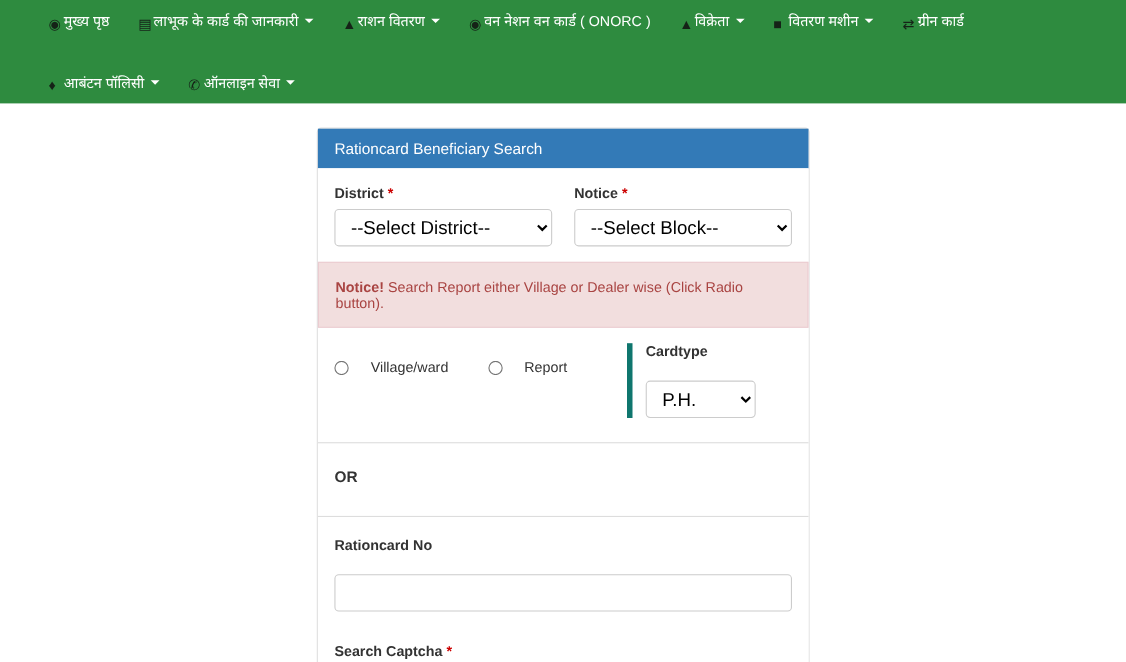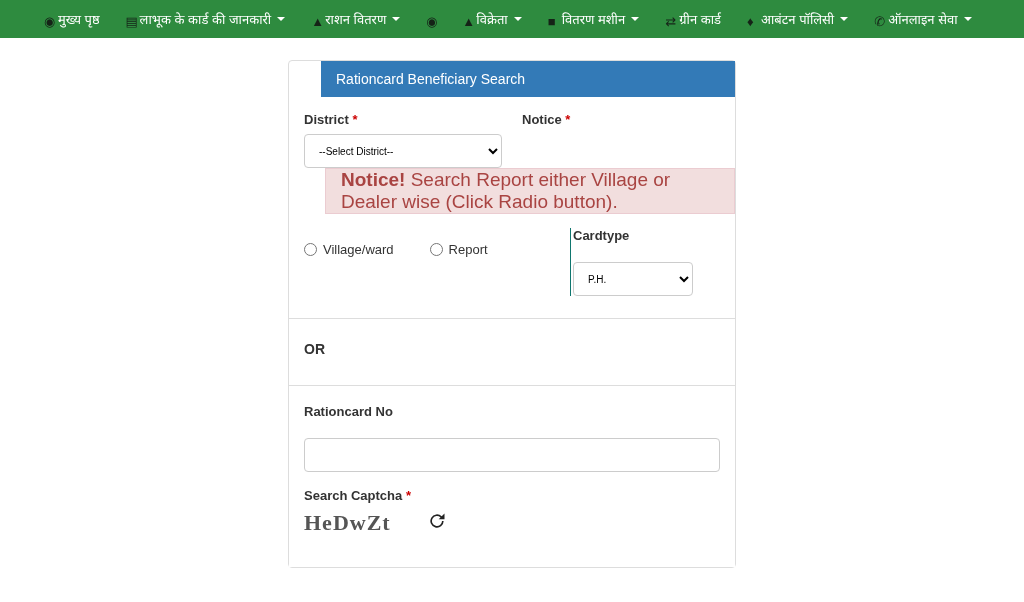--- a/index.html
+++ b/index.html
@@ -45,61 +45,59 @@
   width: 448px;
   border: 1px solid #ddd;
   border-radius: 4px;
   overflow: visible;
 }
 .panel-heading {
   background: #337ab7;
   color: #fff;
   padding: 10px 15px;
   font-size: 14px;
-  margin-left: 32px;
 }
 .panel-body { padding: 15px; background: #fff; }
-.row { display: flex; gap: 20px; }
+.row { display: flex; gap: 20px; margin-bottom: 14px; }
 .col { flex: 1; }
 label.formlabel { display: block; font-weight: bold; font-size: 13px; margin-bottom: 7px; }
 .req { color: #c00; }
 select.form-control, input.form-control {
   width: 100%;
   height: 34px;
   padding: 6px 10px;
   border: 1px solid #ccc;
   border-radius: 4px;
-  font-size: 10px;
+  font-size: 17px;
   background: #fff;
 }
 input.form-control::placeholder { color: #999; }
 
 .fullwidth-band { margin: 0 -15px; padding: 0 0; }
 .alert {
   background: #f2dede;
   border: 1px solid #ebccd1;
   color: #a94442;
-  padding: 0 15px;
-  font-size: 19px;
-  margin-left: 36px;
+  padding: 14px 15px;
+  font-size: 13px;
 }
 .alert strong { font-weight: bold; }
 
 .radio-row { display: flex; align-items: flex-start; gap: 30px; border-bottom: 0; margin: 0 -15px; padding: 14px 15px 22px 15px; }
 .radio-col { flex: 1; display: flex; gap: 36px; align-items: center; padding-top: 14px; }
-.radio-item { display: inline-flex; align-items: center; gap: 6px; font-size: 13px; cursor: pointer; }
+.radio-item { display: inline-flex; align-items: flex-end; gap: 20px; font-size: 13px; cursor: pointer; }
 .radio-item input { margin: 0; }
-.cardtype-col { width: 150px; border-left: 1px solid #0f766e; padding-left: 2px; }
-.cardtype-col select { width: 120px; }
+.cardtype-col { width: 150px; border-left: 5px solid #0f766e; padding-left: 12px; }
+.cardtype-col select { width: 100px; }
 
 .divider { height: 1px; background: #ddd; margin: 0 -15px; }
 
 .or-block { text-align: left; font-weight: bold; padding: 22px 0 28px 0; }
 
-.section { margin-bottom: 16px; }
+.section { margin-bottom: 28px; }
 
 .captcha-row { display: flex; align-items: center; gap: 36px; margin-bottom: 8px; }
 .captcha-image {
   font-family: "Times New Roman", serif;
   font-weight: bold;
   font-size: 22px;
   letter-spacing: 1px;
   color: #555;
 }
 .refresh { cursor: pointer; font-size: 18px; }
@@ -117,20 +115,21 @@
     <span>लाभूक के कार्ड की जानकारी</span>
     <span class="caret"></span>
   </span>
   <span class="nav-item">
     <span class="nav-icon">▲</span>
     <span>राशन वितरण</span>
     <span class="caret"></span>
   </span>
   <span class="nav-item">
     <span class="nav-icon">◉</span>
+    <span>वन नेशन वन कार्ड ( ONORC )</span>
   </span>
   <span class="nav-item">
     <span class="nav-icon">▲</span>
     <span>विक्रेता</span>
     <span class="caret"></span>
   </span>
   <span class="nav-item">
     <span class="nav-icon">■</span>
     <span>वितरण मशीन</span>
     <span class="caret"></span>
@@ -164,20 +163,23 @@
             <span>District</span> <span class="req">*</span>
           </label>
           <select class="form-control">
             <option>--Select District--</option>
           </select>
         </div>
         <div class="col">
           <label class="formlabel">
             <span>Notice</span> <span class="req">*</span>
           </label>
+          <select class="form-control">
+            <option>--Select Block--</option>
+          </select>
         </div>
       </div>
 
       <div class="fullwidth-band">
         <div class="alert">
           <strong>Notice!</strong><span> Search Report either Village or Dealer wise (Click Radio button).</span>
         </div>
       </div>
 
       <div class="radio-row">

